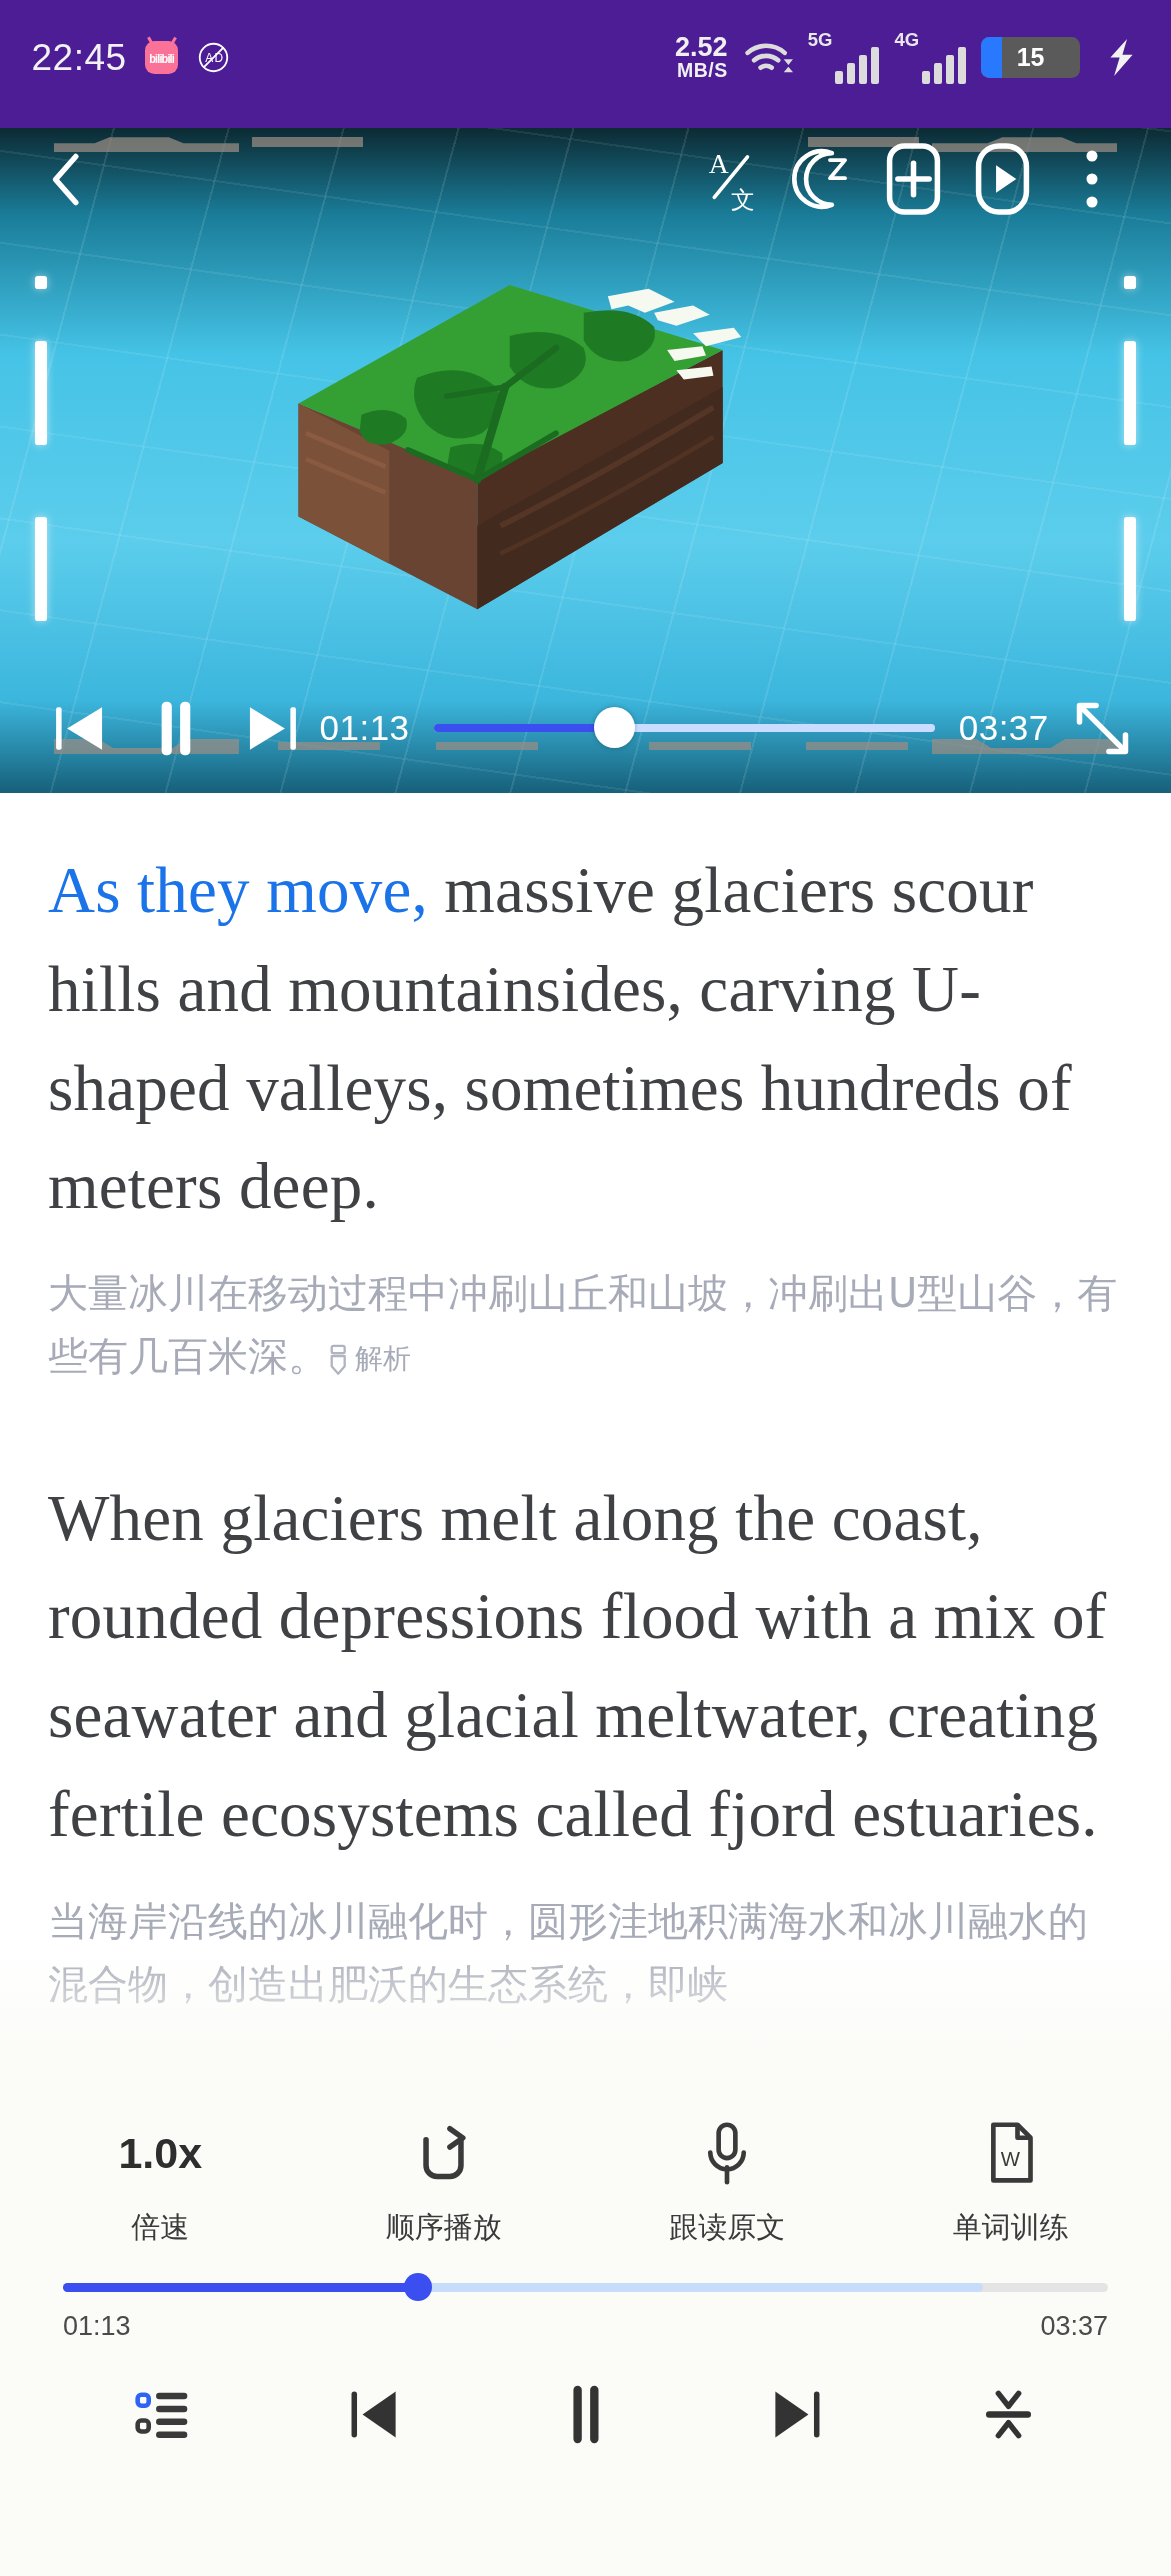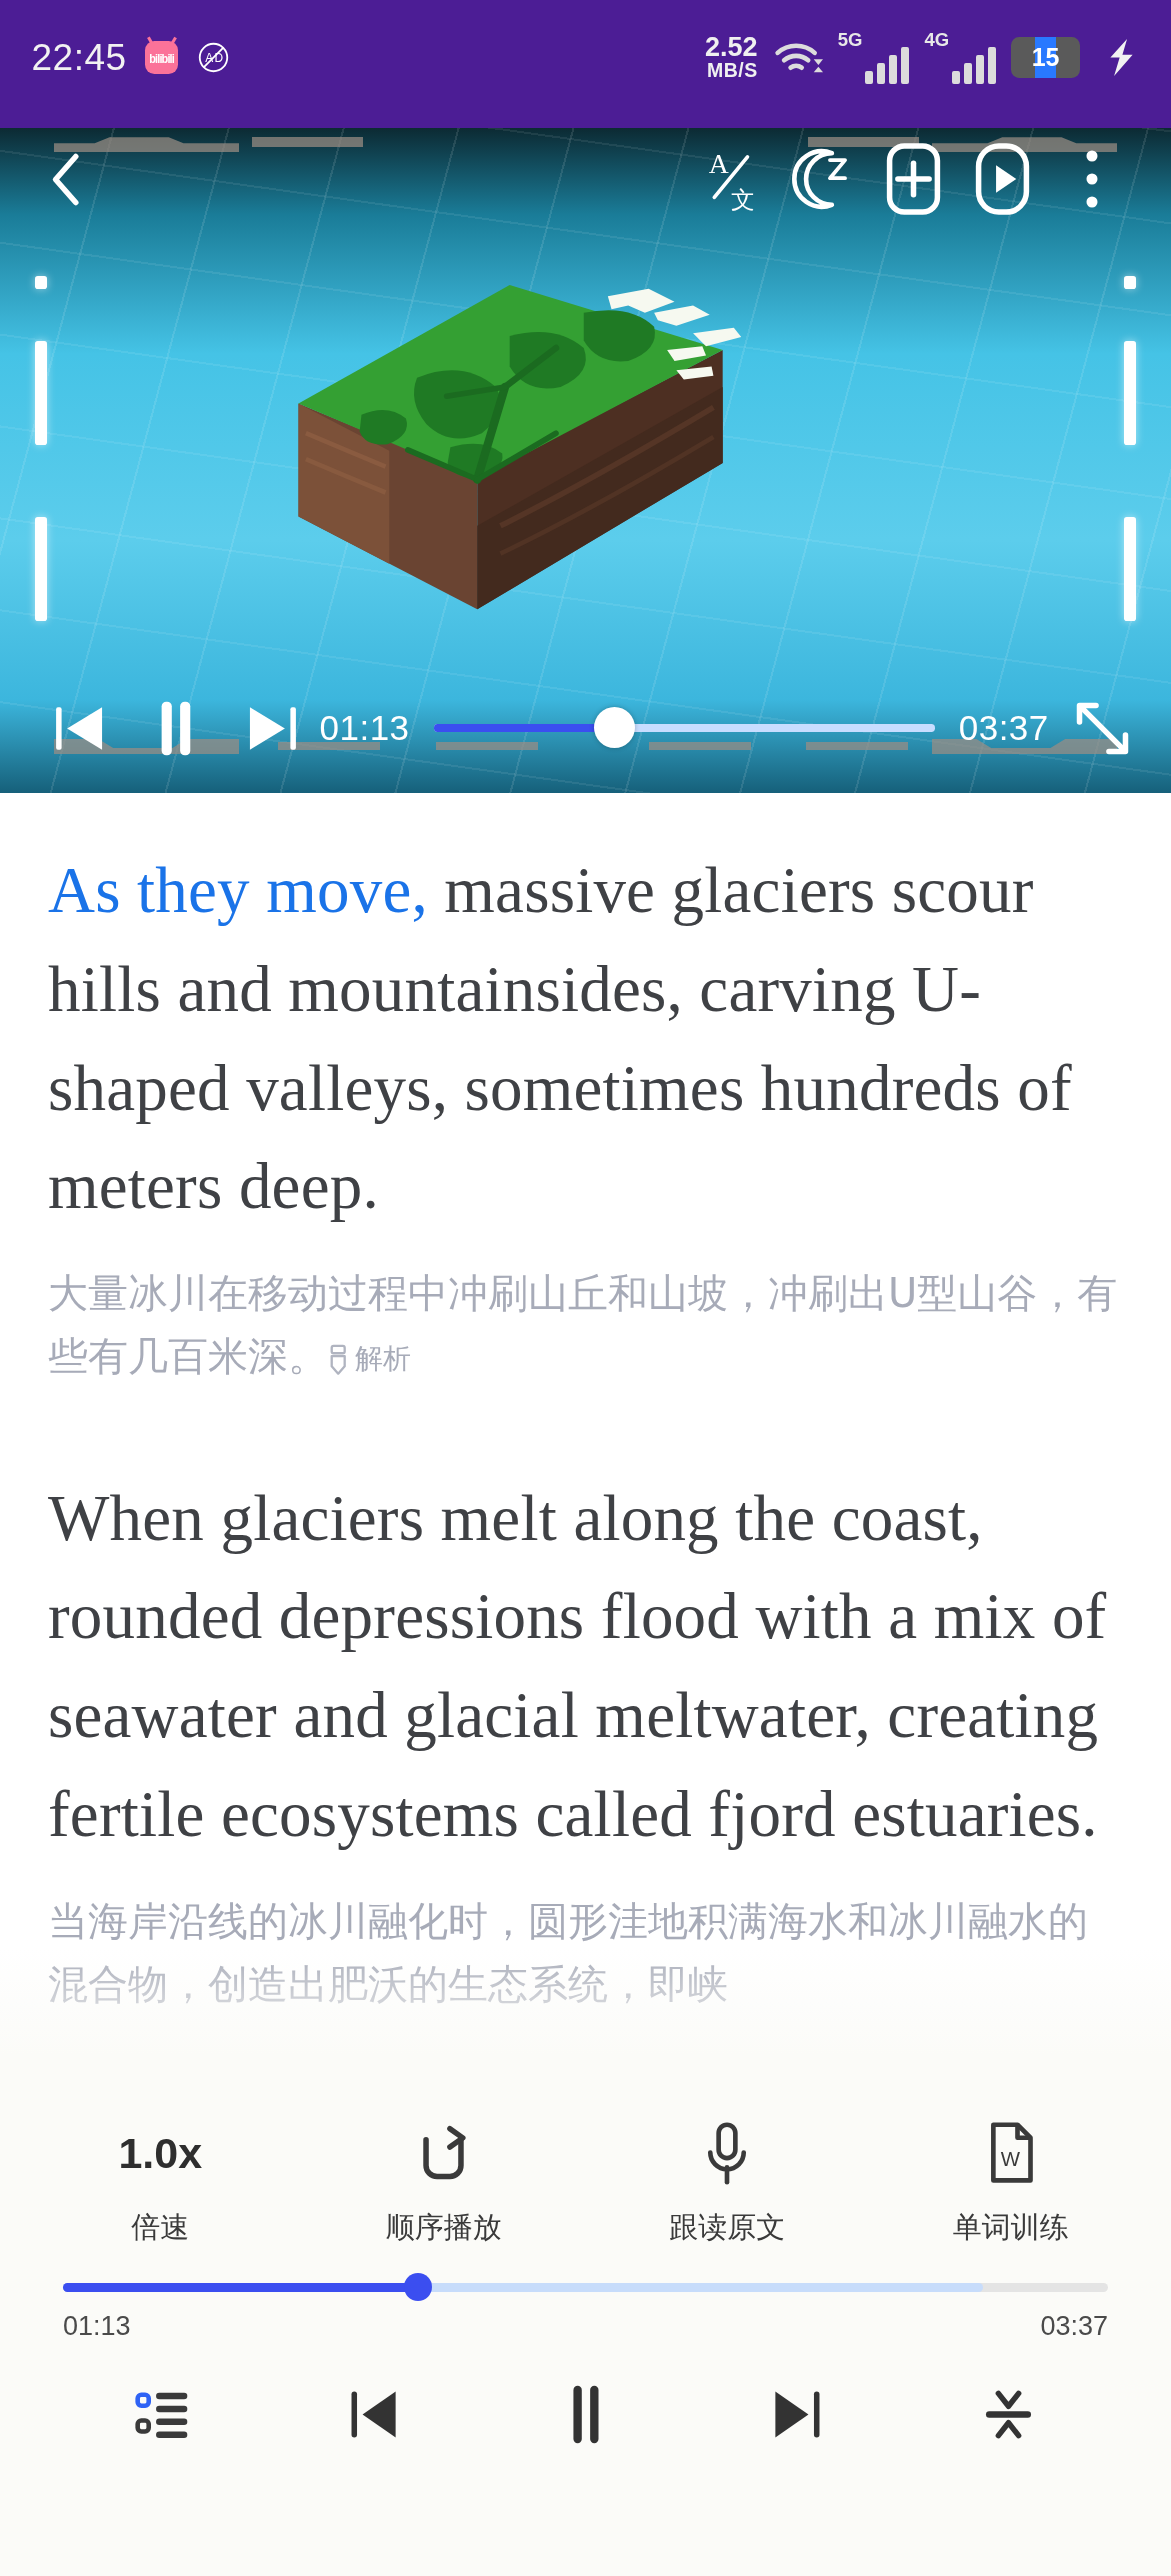--- a/index.html
+++ b/index.html
@@ -39,22 +39,22 @@
   .net-speed { text-align:right; line-height:1.0; }
   .net-speed .v { font-size:27px; font-weight:bold; color:#f0f0f0; }
   .net-speed .u { font-size:19.5px; font-weight:bold; color:#f0f0f0; letter-spacing:0.5px; }
   .sig-wrap { display:flex; align-items:flex-end; gap:2.8px; }
   .sig-label { font-size:18.5px; font-weight:bold; color:#e8e8e8; line-height:1; margin-bottom:34px; }
   .bars { display:flex; align-items:flex-end; gap:3.7px; }
   .bars i { display:block; width:8.3px; background:#dcdcdc; border-radius:1.9px; }
   .bars i:nth-child(1){height:13px;} .bars i:nth-child(2){height:20.4px;}
   .bars i:nth-child(3){height:29px;} .bars i:nth-child(4){height:37px;}
   .battery {
-    width:69px; height:41px; border-radius:8.3px; background:#5a5a5a;
-    position:relative; display:flex; align-items:center; overflow:hidden;justify-content:center;
+    width:99px; height:41px; border-radius:8.3px; background:#5a5a5a;
+    position:relative; display:flex; align-items:center; overflow:hidden;
   }
   .battery .fill { width:20.4px; height:100%; background:#2979ff; }
   .battery .pct {
     position:absolute; left:0; right:0; text-align:center;
     font-size:25px; font-weight:bold; color:#fff;
   }
   .bolt { font-size:31.5px; color:#f2f2f2; margin-left:7.4px; }
 
   
   .player {

